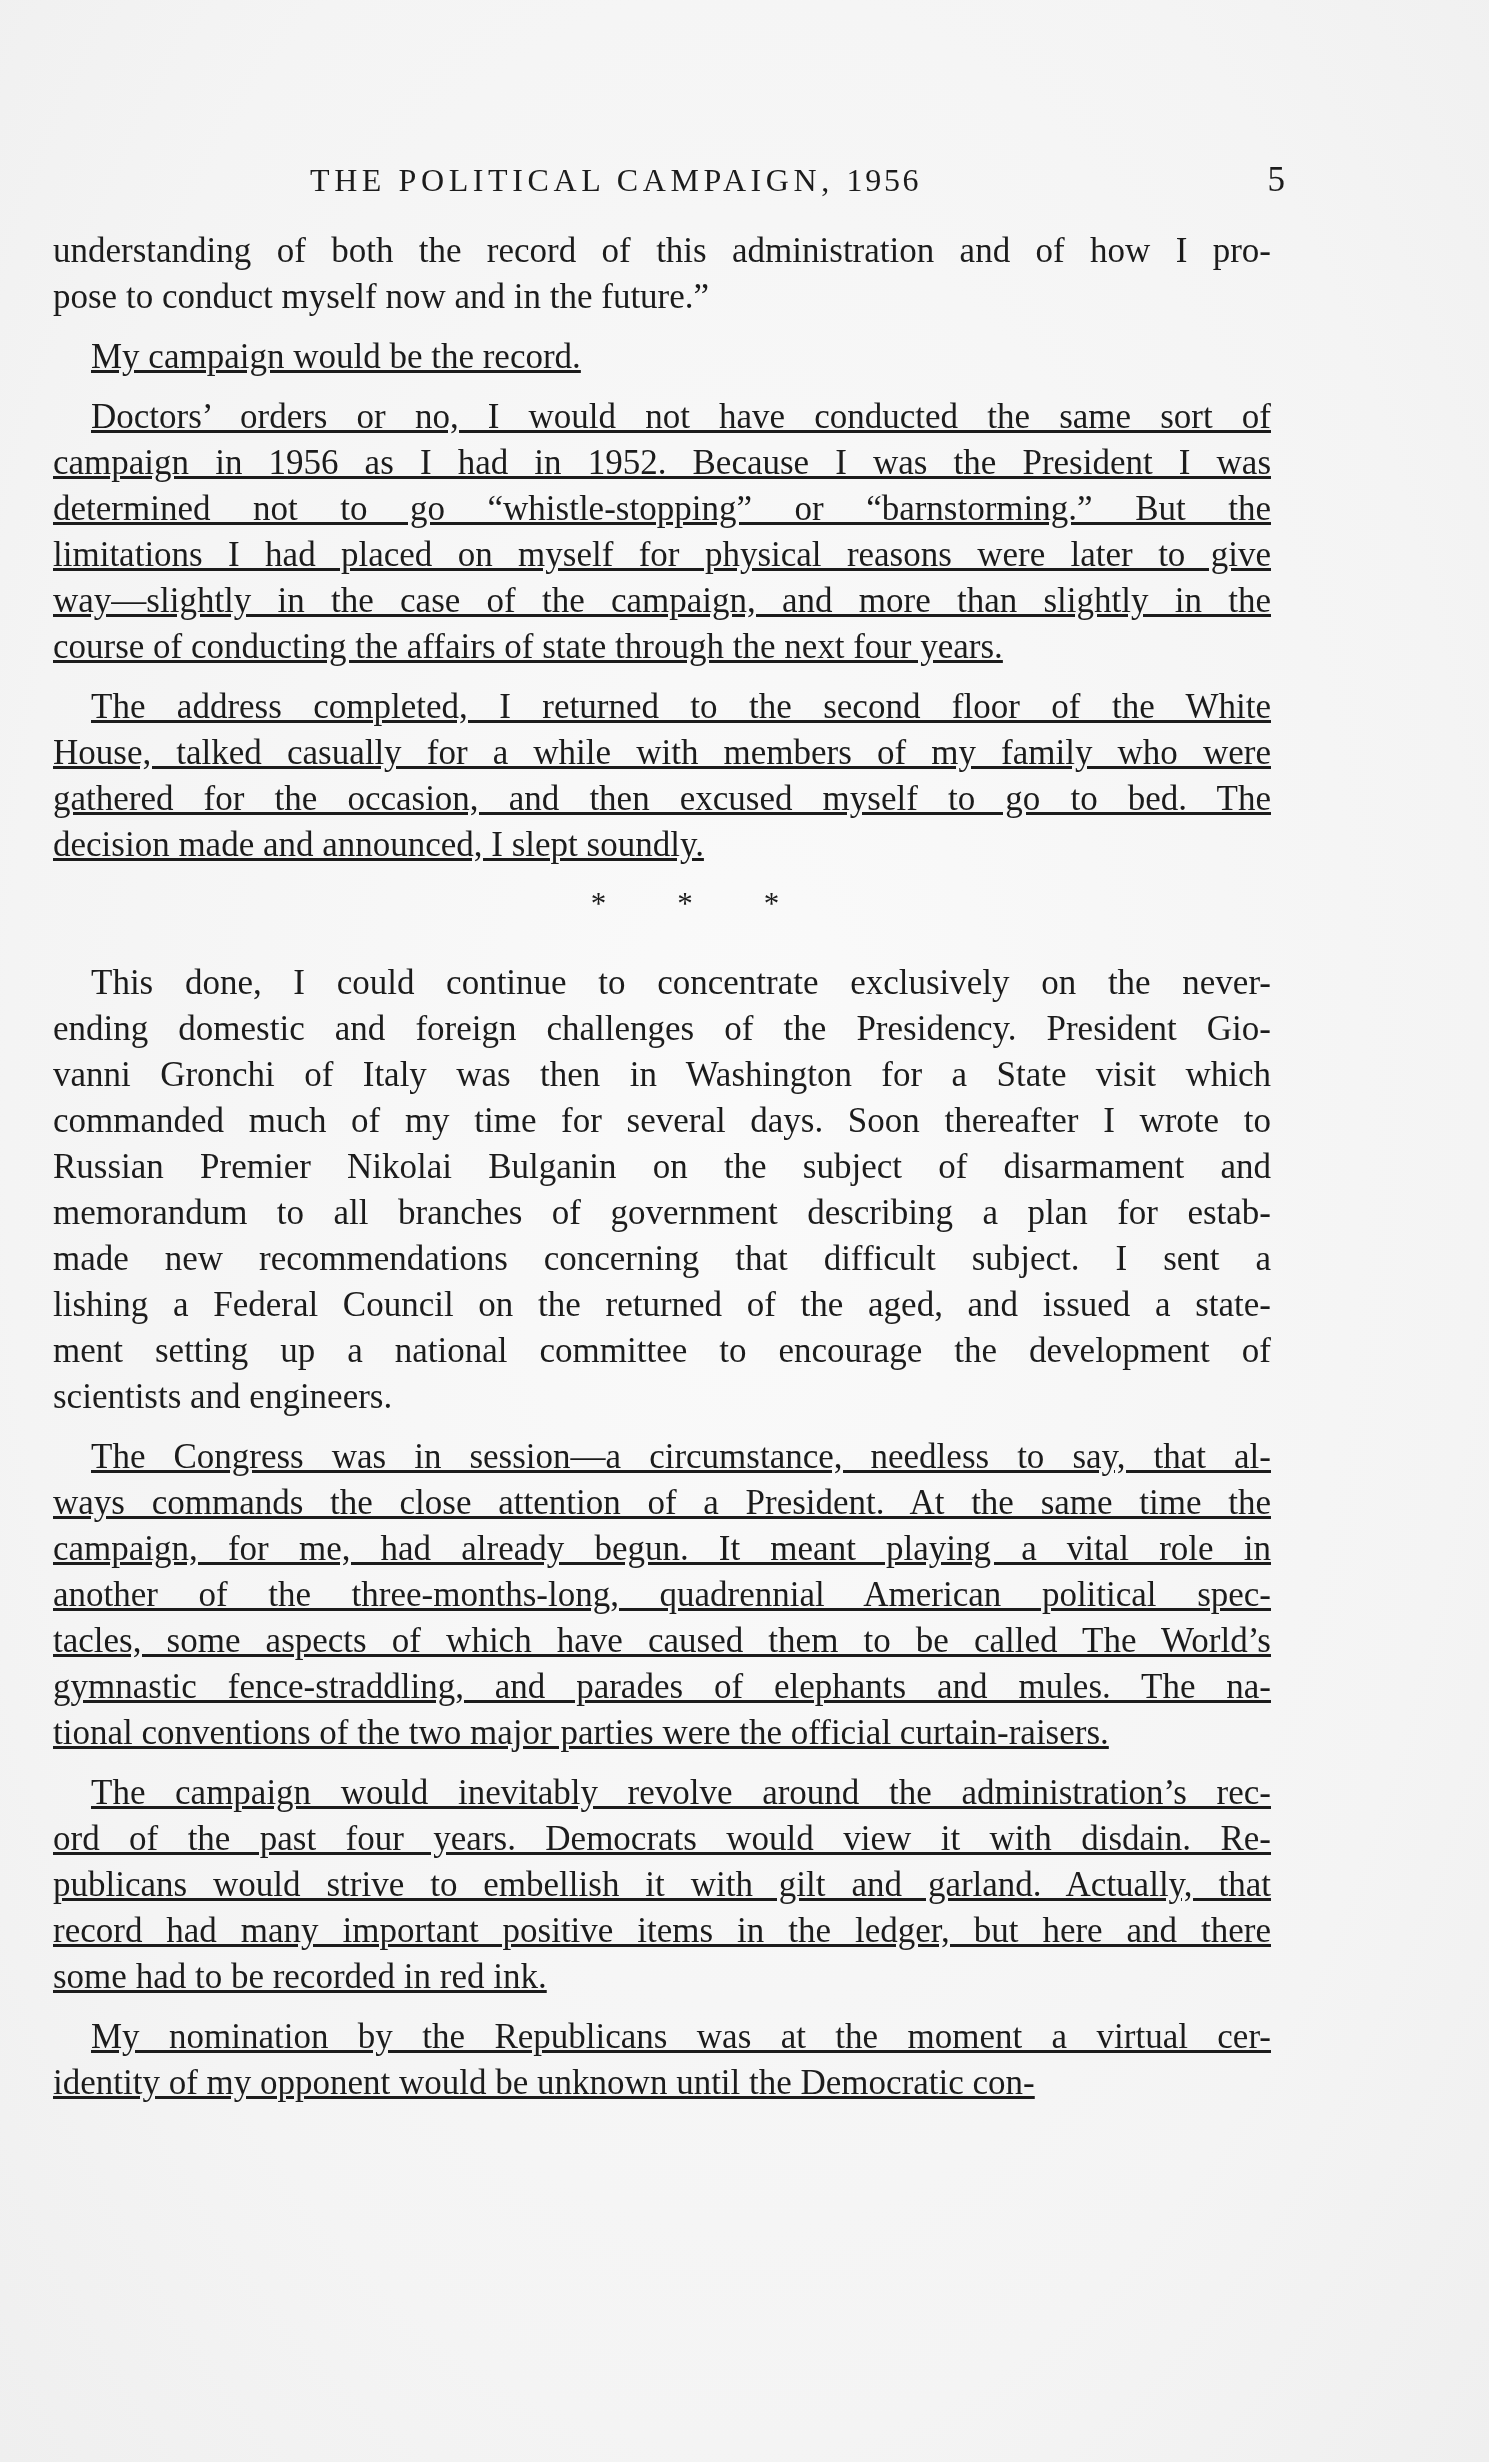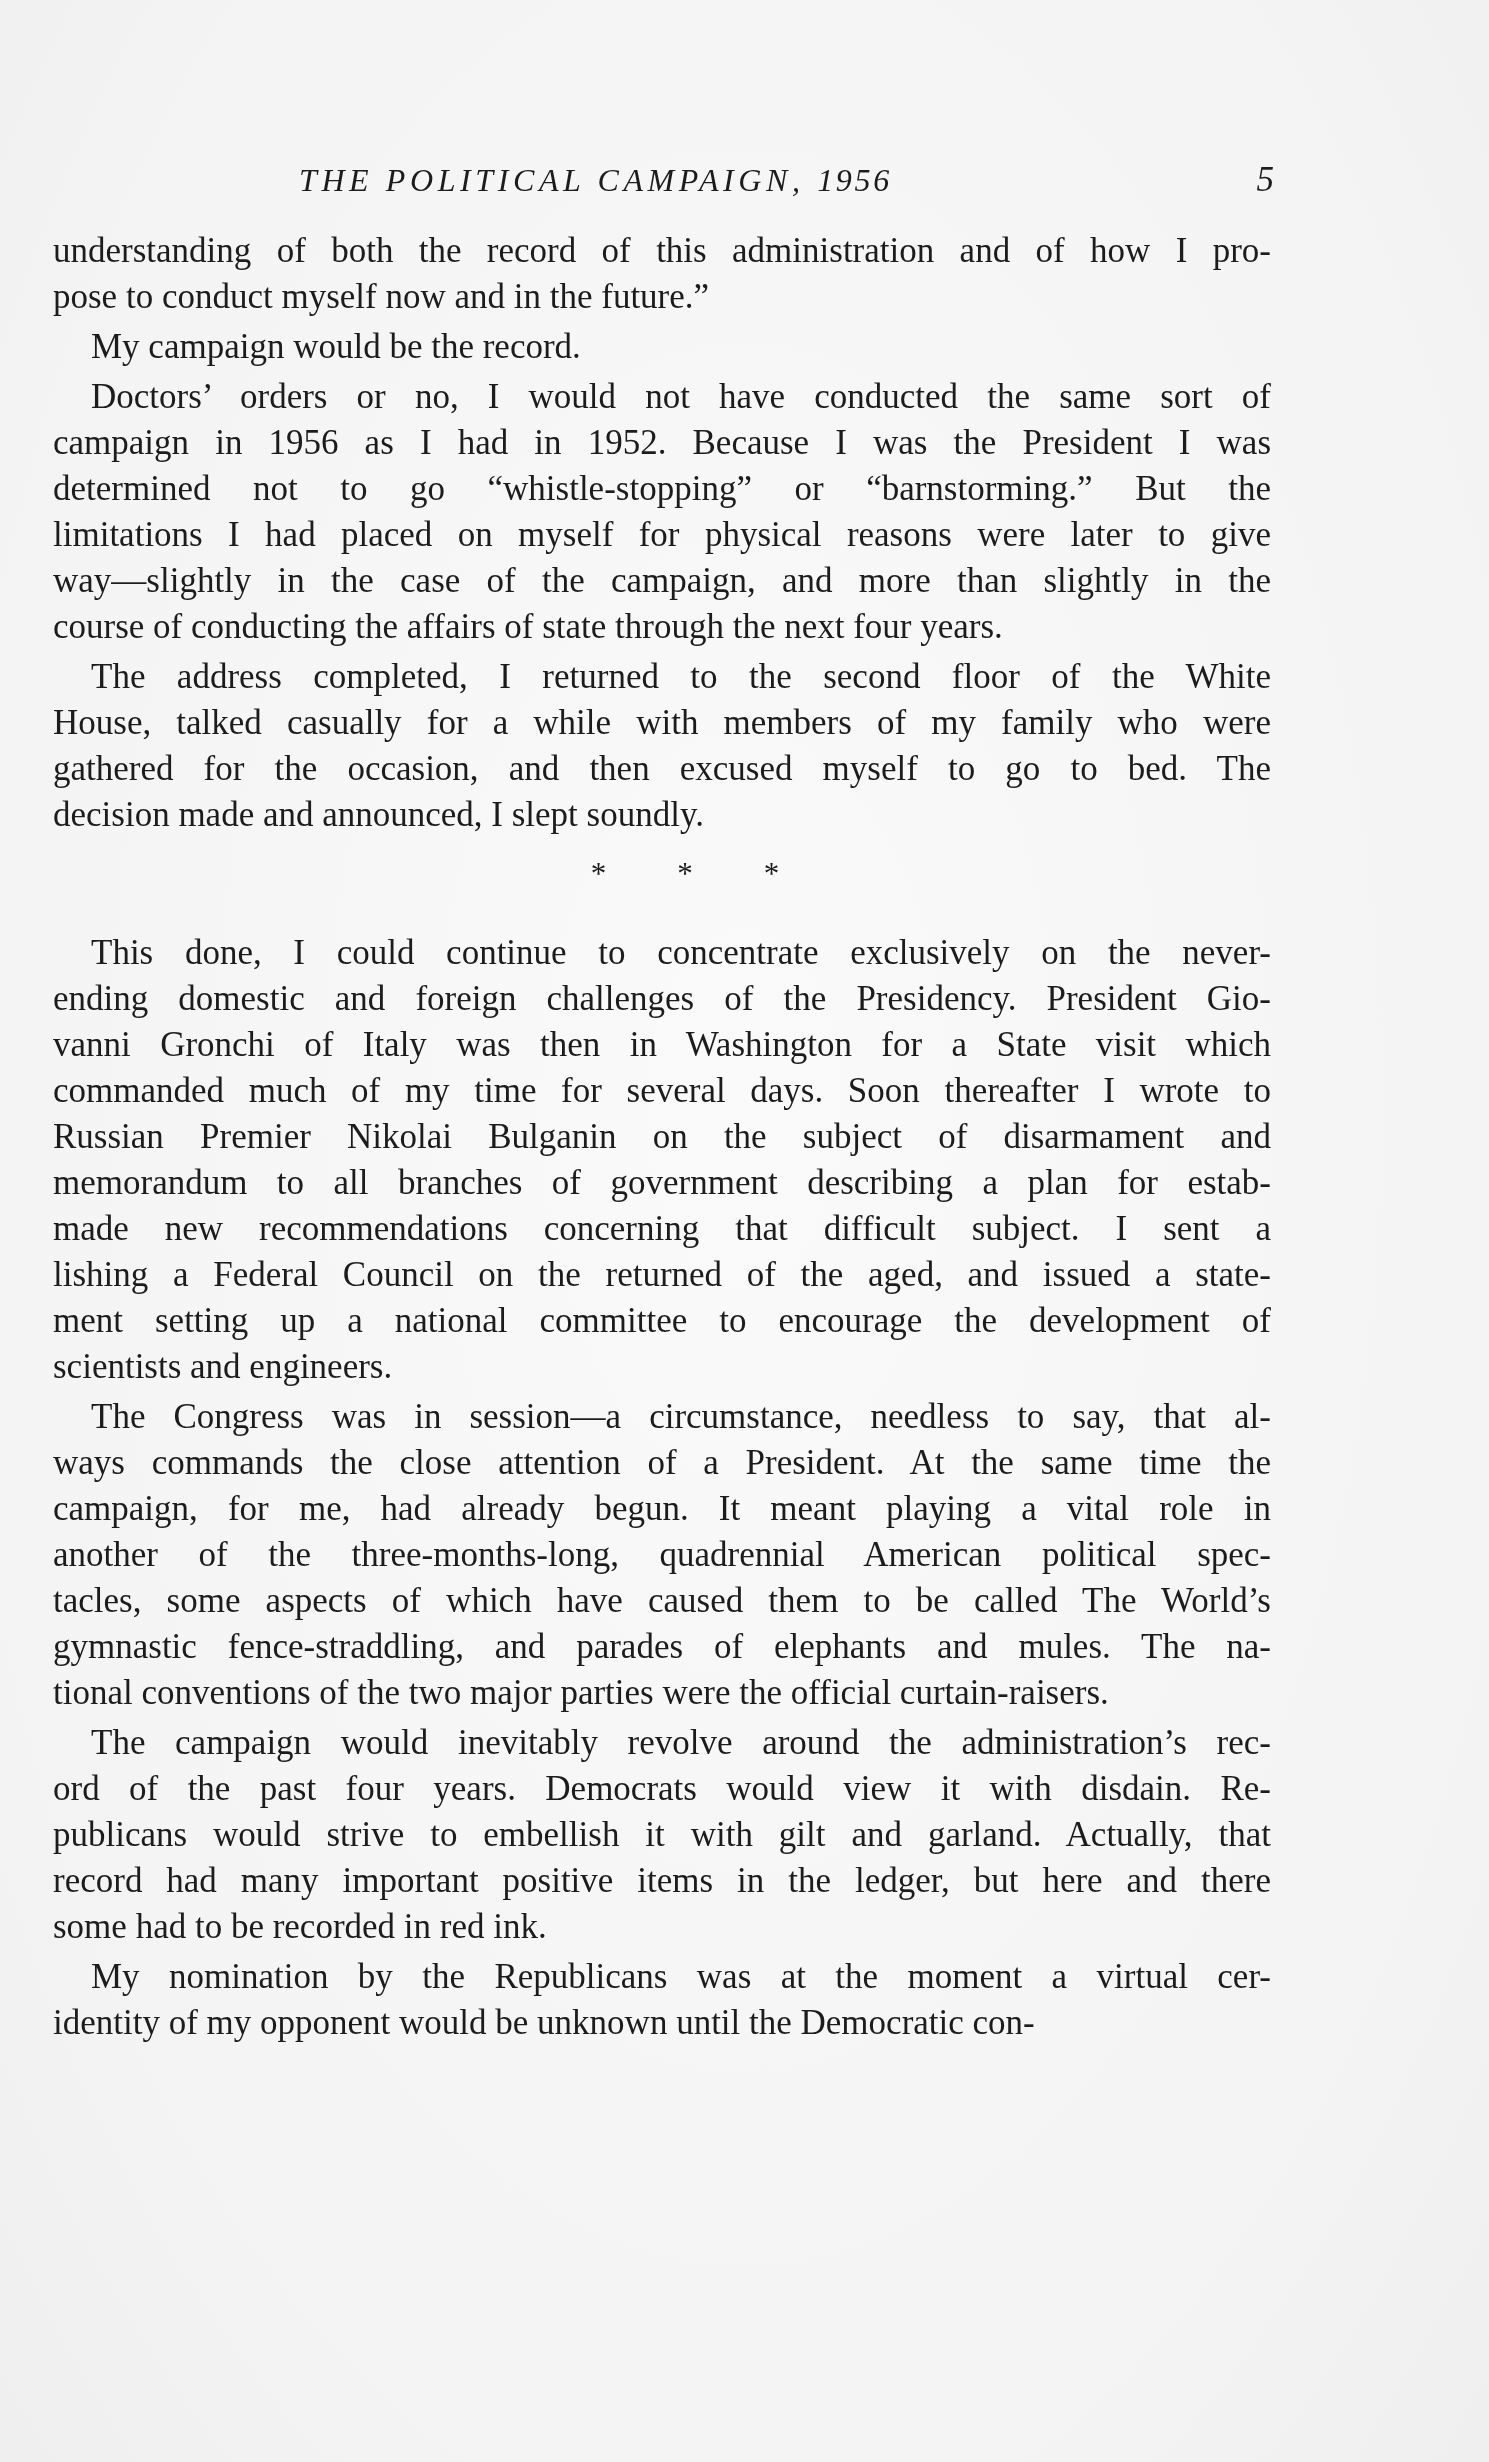--- a/index.html
+++ b/index.html
@@ -18,25 +18,24 @@
     .page {
       position: absolute;
       left: 0;
       top: 0;
       width: 1489px;
       height: 2462px;
       background: radial-gradient(ellipse at 50% 45%, #fafafa 0%, #f4f4f4 70%, #efefef 100%);
     }
     .running-head {
       position: absolute;
-      left: 53px;
+      left: 64px;
       top: 162px;
       width: 1221px;
       height: 46px;
-      font-style: italic;
     }
     .running-head-title {
       position: absolute;
       left: 246px;
       top: 0;
       font-size: 32px;
       letter-spacing: 4.6px;
       text-transform: uppercase;
       white-space: nowrap;
     }
@@ -68,21 +67,22 @@
     .line.last {
       text-align-last: left;
     }
     .line.indent {
       padding-left: 38px;
     }
     .para {
       margin: 0;
     }
     .para + .para {
-      margin-top: 4px;
+      margin-top: 14px;
+      text-decoration: underline;
     }
     .separator {
       display: flex;
       justify-content: center;
       gap: 71px;
       height: 46px;
       line-height: 46px;
       font-size: 31px;
       margin: 12.8px 0 33px 0;
       padding-left: 46px;

